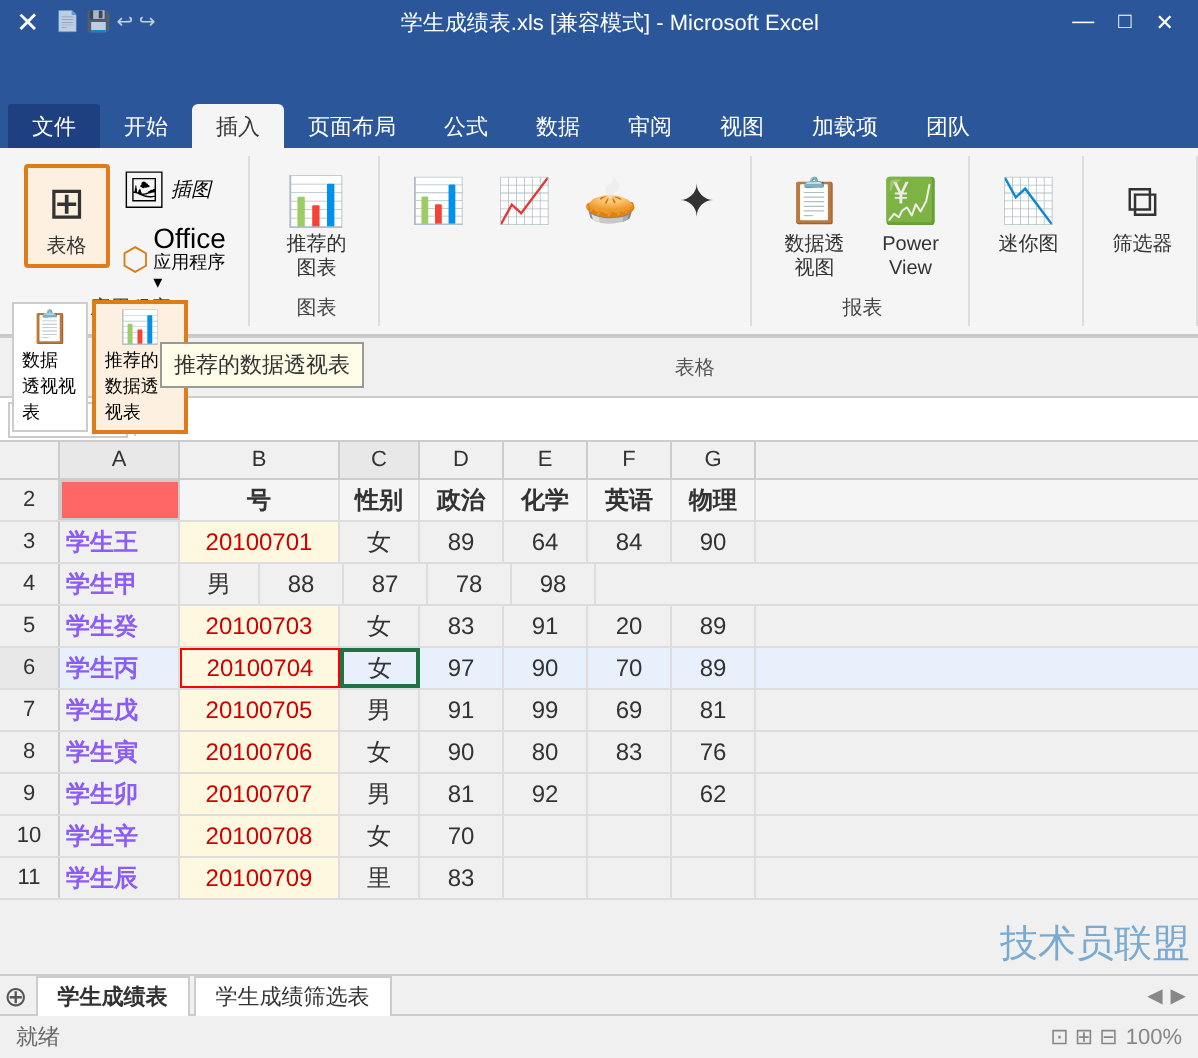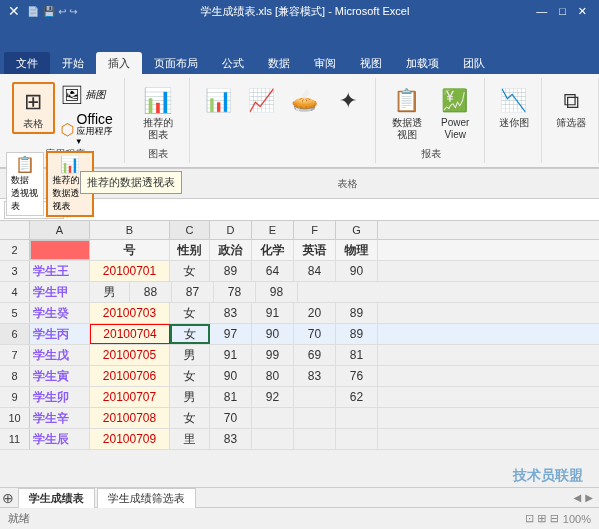--- a/index.html
+++ b/index.html
@@ -263,23 +263,23 @@
       justify-content: flex-end;
       padding: 0 8px;
       font-size: 11px;
       color: #888;
     }
 
     
     .logo-bottom-right {
       position: absolute;
       bottom: 44px;
-      right: 16px;
-      font-size: 14px;
-      font-weight: bold;
+      right: 4px;
+      font-size: 19px;
+      font-weight: normal;
       color: rgba(0,100,180,0.5);
       pointer-events: none;
     }
     .logo-bottom-right2 {
       position: absolute;
       bottom: 26px;
       right: 4px;
       font-size: 12px;
       color: rgba(150,100,0,0.5);
       pointer-events: none;

